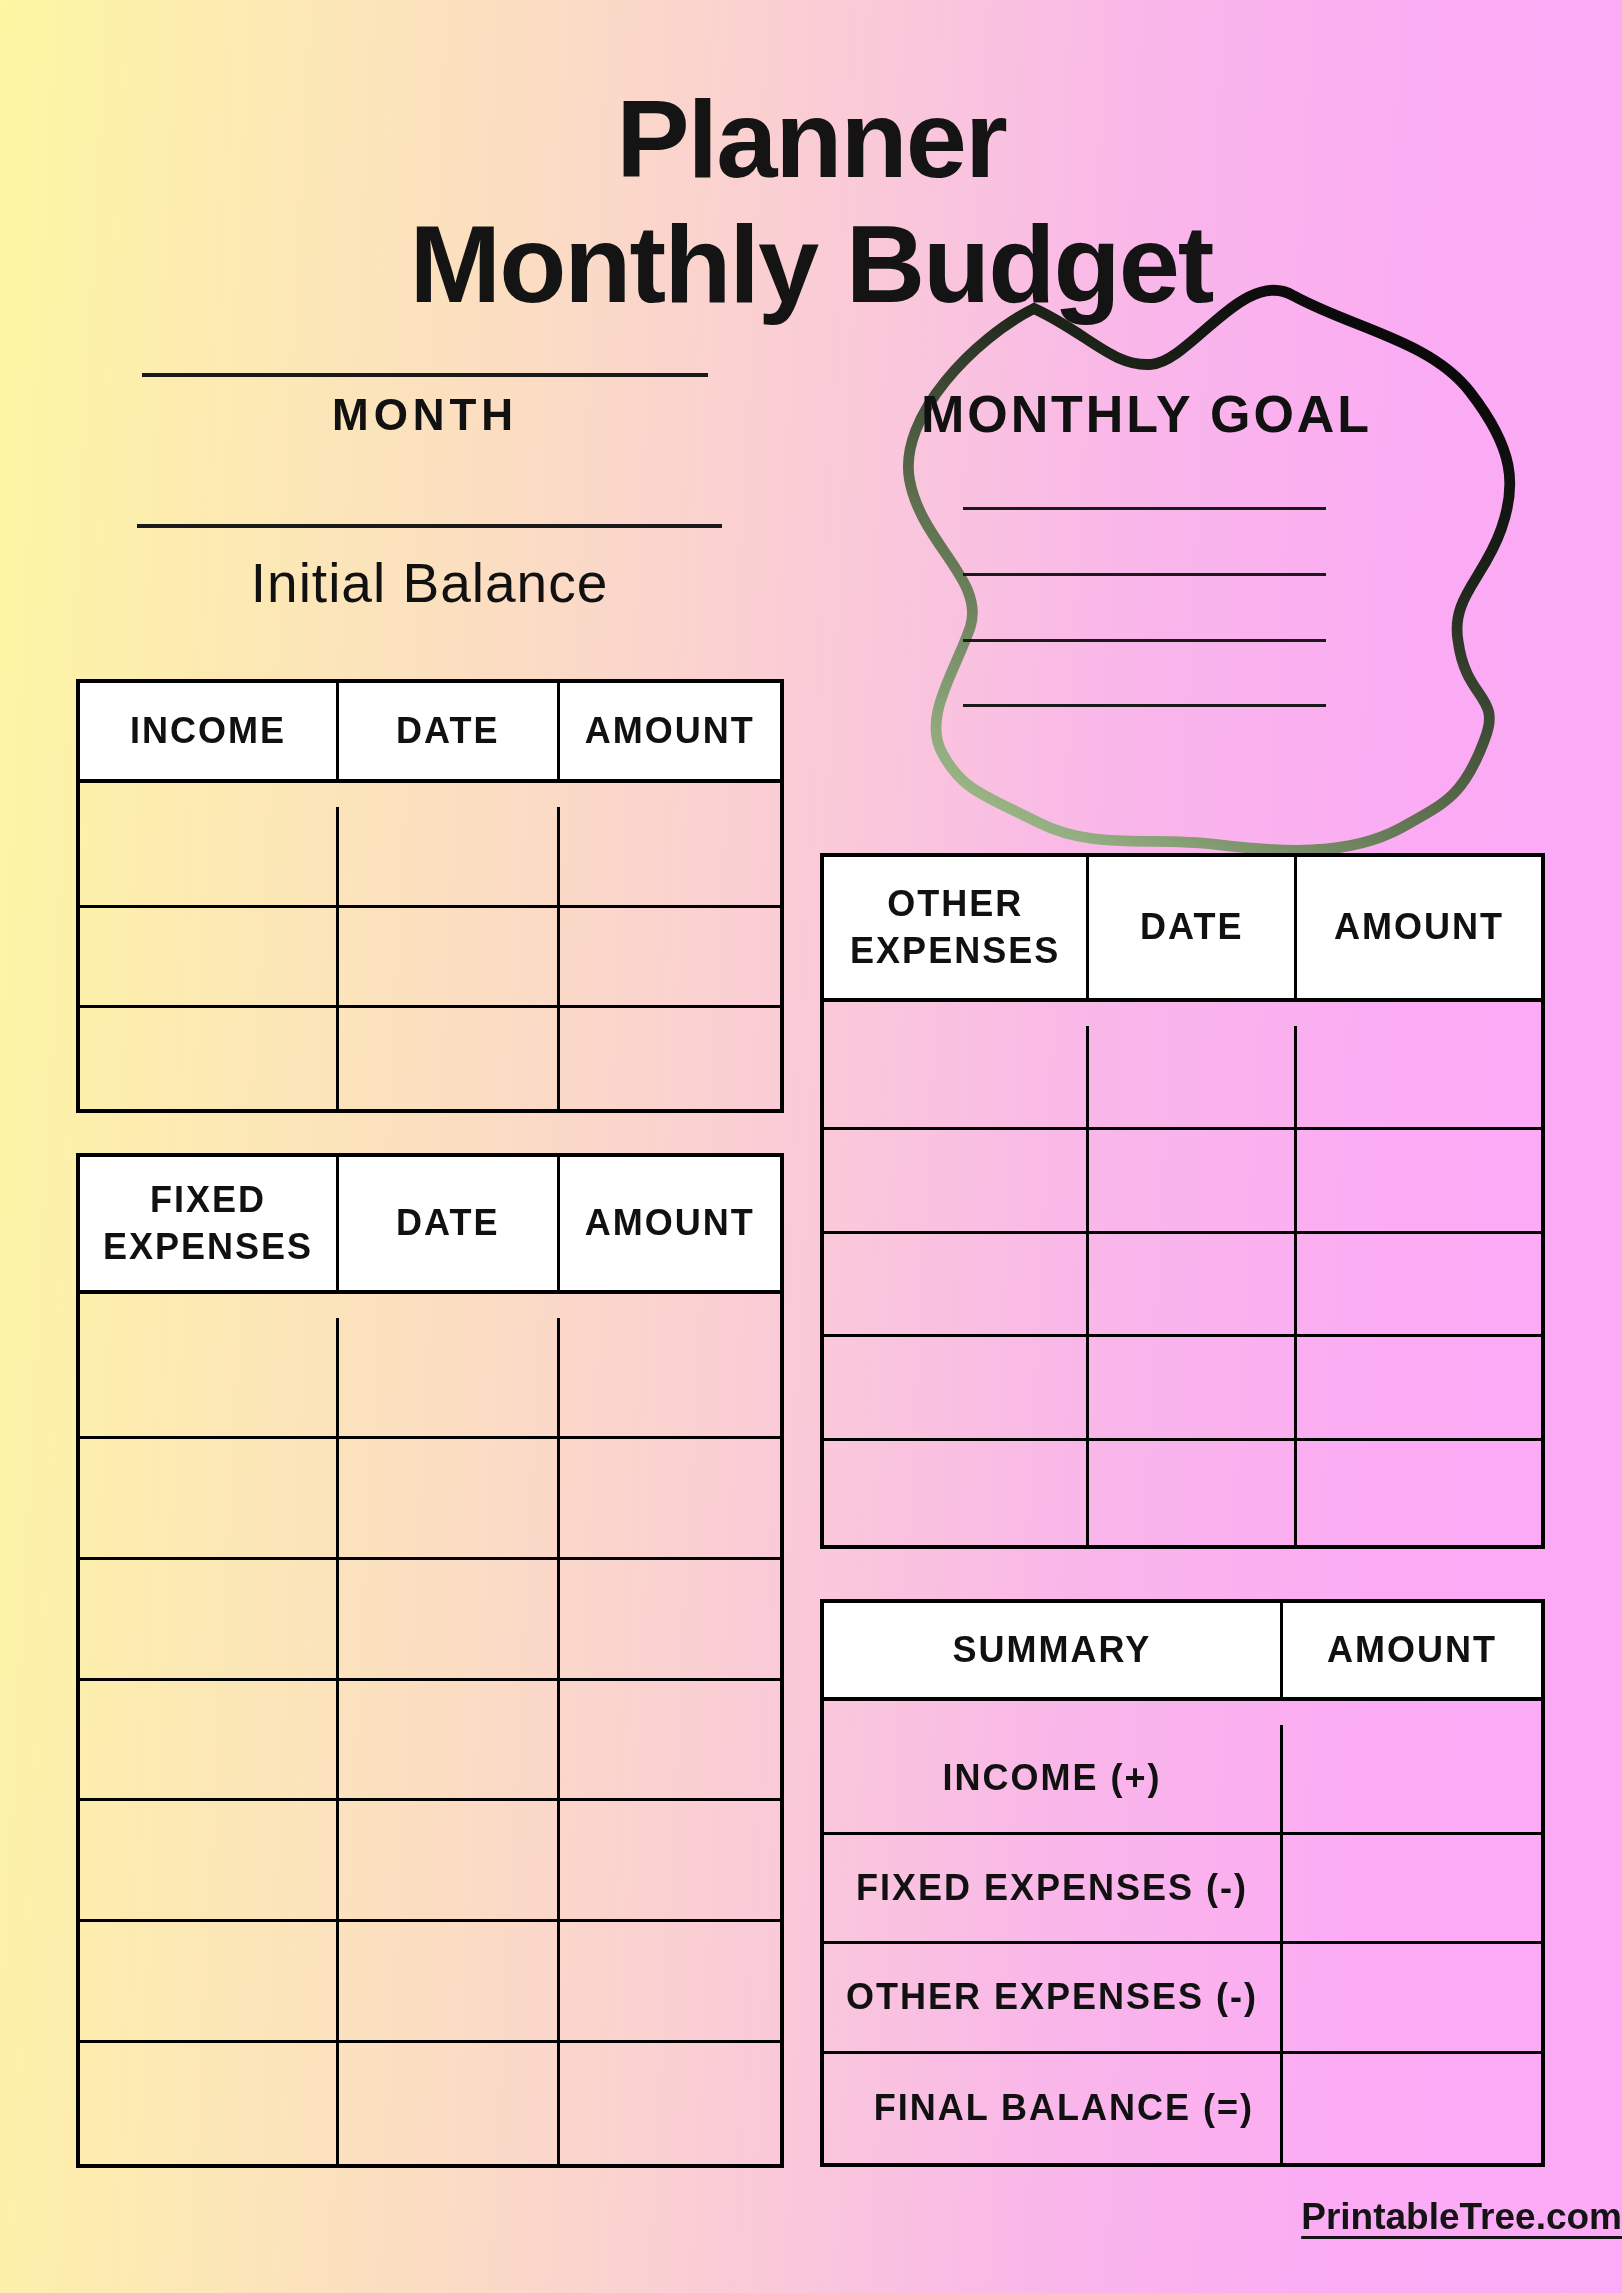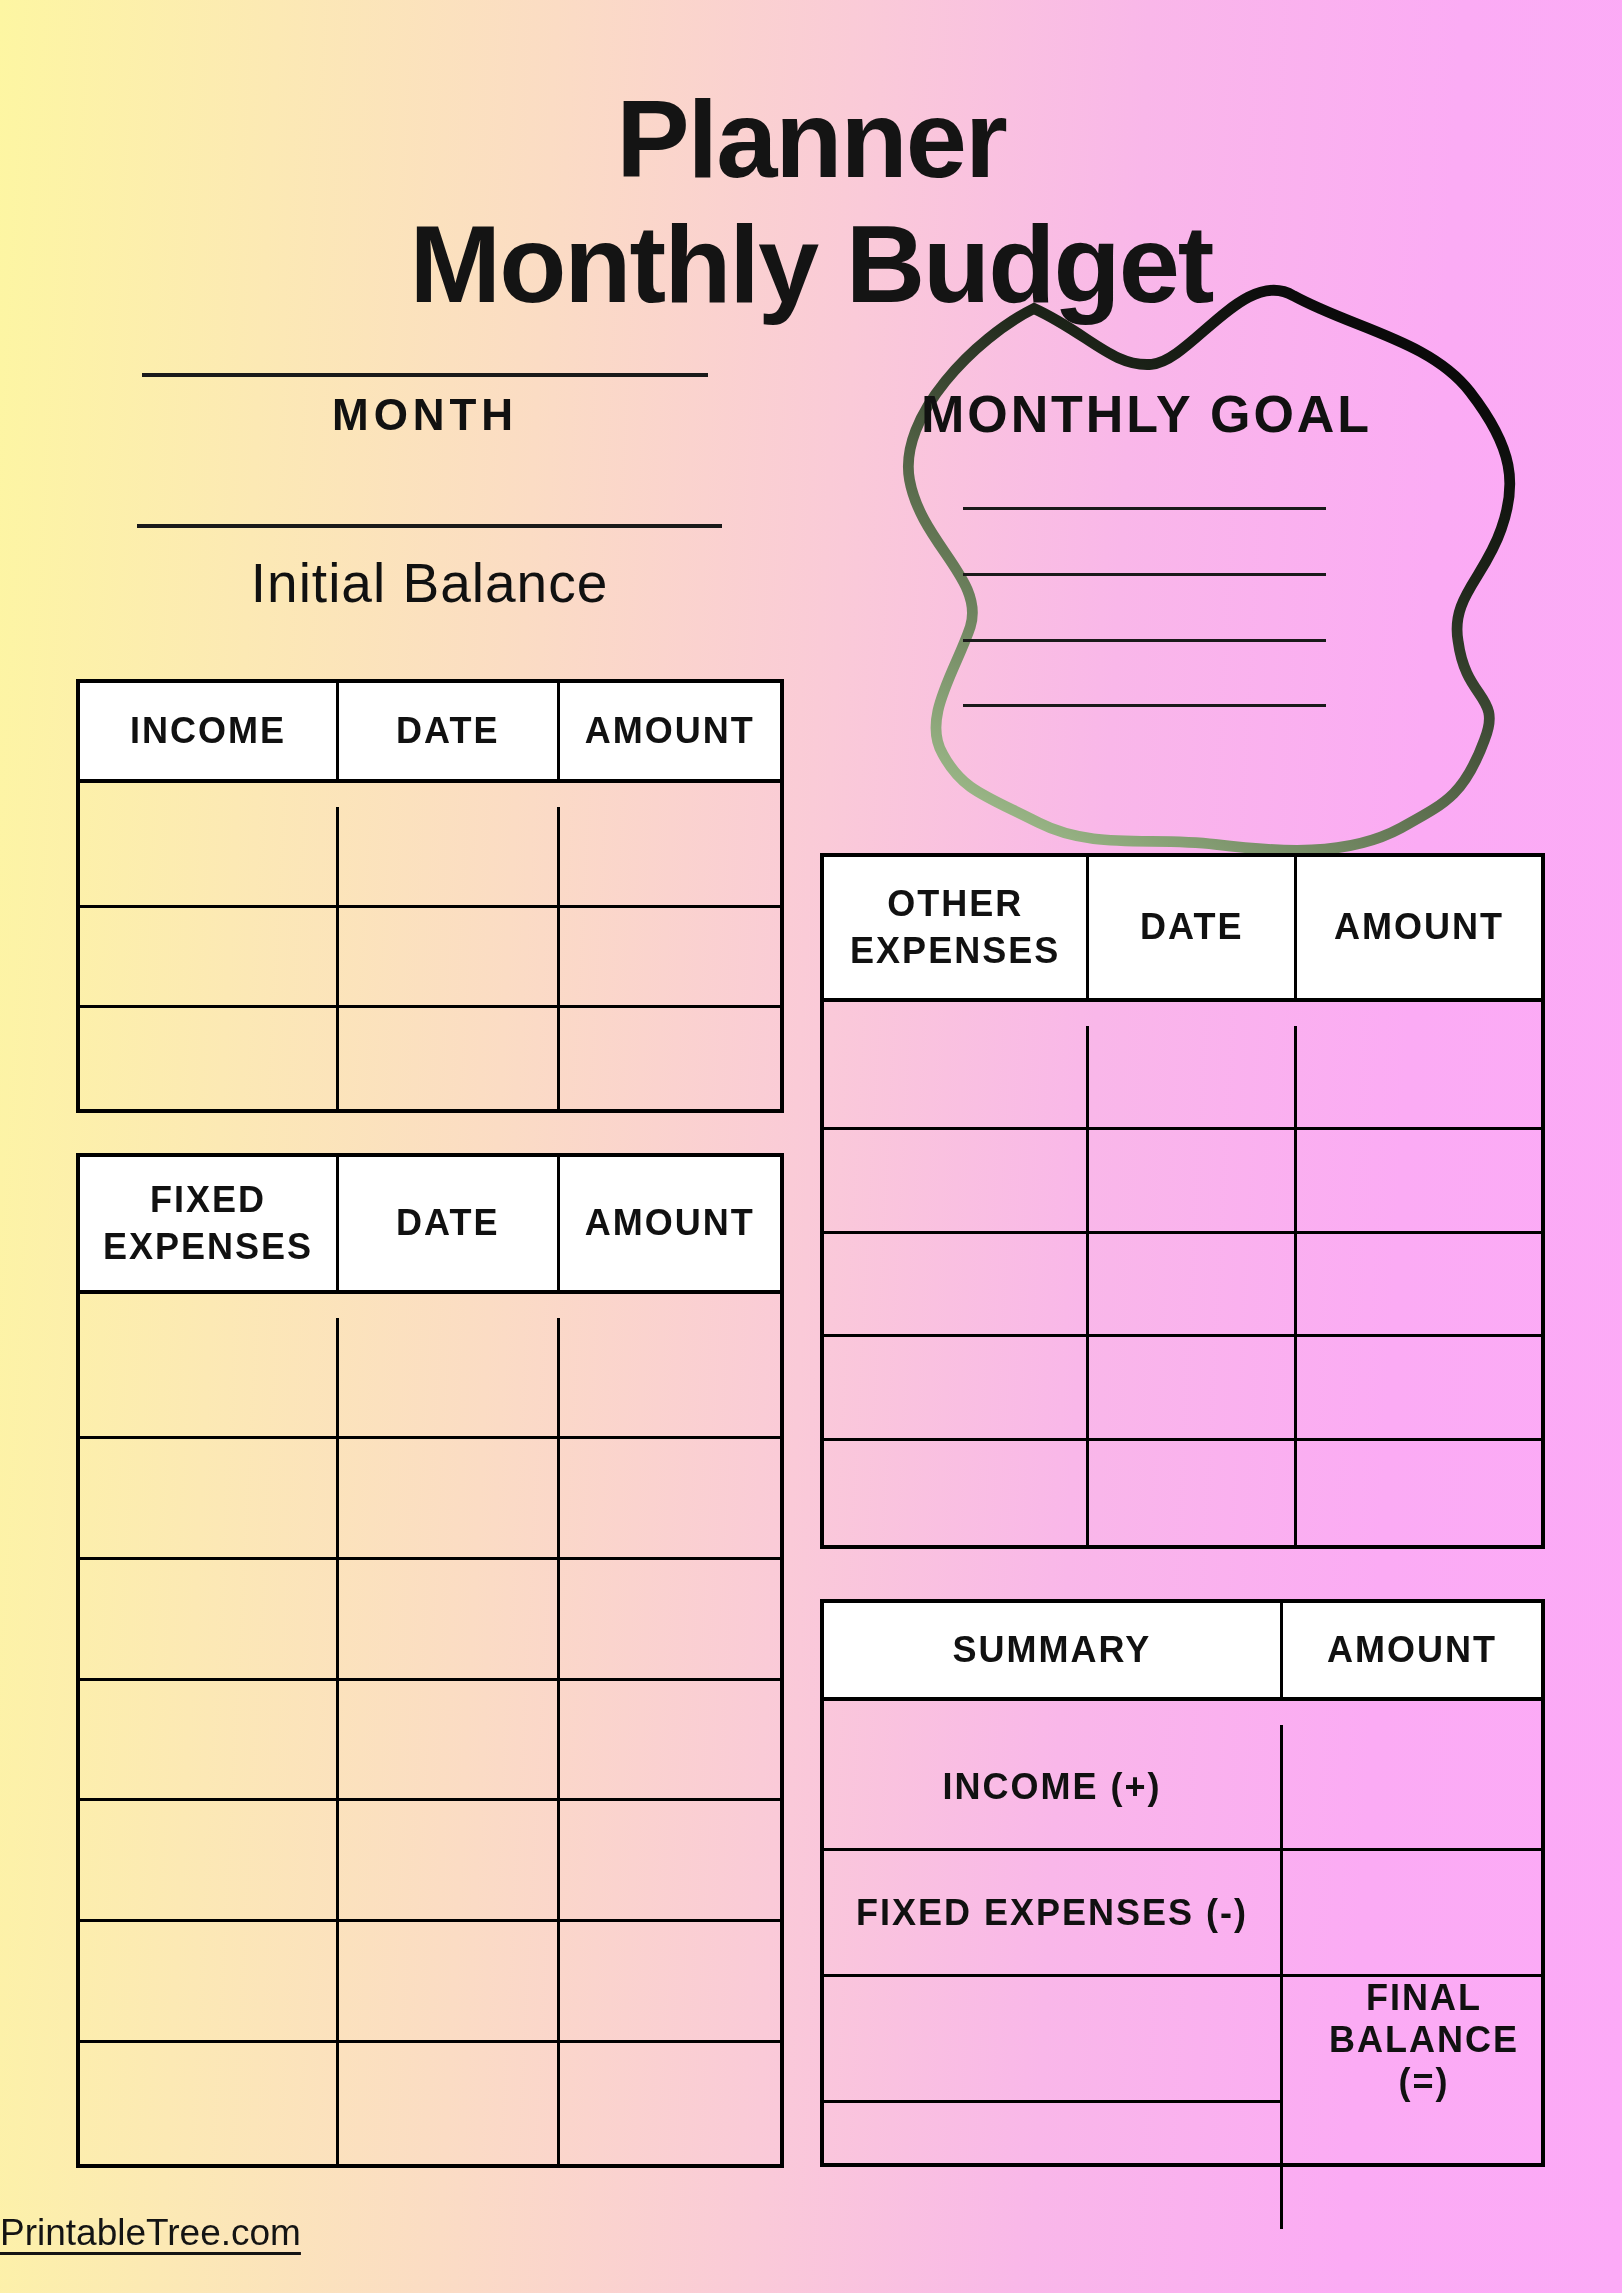--- a/index.html
+++ b/index.html
@@ -59,23 +59,23 @@
   .t-income  { left:76px;  top:679px;  width:708px; height:434px;
     --cols:37fr 31.5fr 31.5fr; --headh:100px; }
   .t-fixed   { left:76px;  top:1153px; width:708px; height:1015px;
     --cols:37fr 31.5fr 31.5fr; --headh:137px; }
   .t-other   { left:820px; top:853px;  width:725px; height:696px;
     --cols:37fr 29fr 34fr;     --headh:145px; }
   .t-summary { left:820px; top:1599px; width:725px; height:568px;
     --cols:64fr 36fr;          --headh:98px; }
 
   
-  .footer { left:0; top:2196px; width:100%; text-align:left;
-    font-size:37px; font-weight:400; color:#141414;
-    text-decoration:underline; text-underline-offset:6.9px; text-decoration-thickness:2.9px;margin-top:16px; }
+  .footer { left:0; top:2196px; width:100%; text-align:right;
+    font-size:37px; font-weight:700; color:#141414;
+    text-decoration:underline; text-underline-offset:6.9px; text-decoration-thickness:2.9px; }
 </style>
 </head>
 <body>
 
 <div class="page">
 
   <div class="abs title">
     <div>Planner</div>
     <div>Monthly Budget</div>
   </div>
@@ -193,20 +193,21 @@
   <div class="ptable cols2 t-summary">
     <div class="thead">
       <div class="cell">SUMMARY</div>
       <div class="cell">AMOUNT</div>
     </div>
     <div class="tbody">
         <div class="cell">INCOME (+)</div>
         <div class="cell"></div>
         <div class="cell">FIXED EXPENSES (-)</div>
         <div class="cell"></div>
+        <div class="cell">OTHER EXPENSES (-)</div>
         <div class="cell"></div>
         <div class="cell">FINAL BALANCE (=)</div>
         <div class="cell"></div>
       </div>
   </div>
 
   <div class="abs footer">PrintableTree.com</div>
 
 </div>
 

